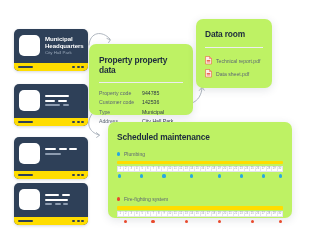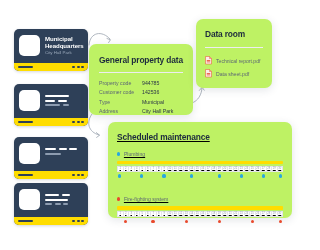--- a/index.html
+++ b/index.html
@@ -65,21 +65,21 @@
   .prop-value { color: #2b3647; }
 
   
   #panel-dataroom { left: 196px; top: 19px; width: 76px; height: 69px; padding: 10px 9px 0 9px; }
   #panel-dataroom .rule { margin: 8px 0 6px 0; }
   .file-row { display: flex; align-items: center; gap: 4px; height: 13px; }
   .file-name { font-size: 5.1px; color: #5c6675; }
   .pdf-ic { width: 7px; height: 8.5px; flex: 0 0 7px; }
 
   
-  #panel-maint { left: 108px; top: 122px; width: 184px; height: 96px; padding: 10px 9px 0 9px; text-decoration: underline; }
+  #panel-maint { left: 108px; top: 122px; width: 184px; height: 96px; padding: 10px 9px 0 9px; }
   .legend { display: flex; align-items: center; gap: 3.5px; margin: 9px 0 4px 0; }
   .legend-dot { width: 3.4px; height: 3.4px; border-radius: 50%; }
   .legend-label { font-size: 5.1px; color: #5c6675; }
   .track { width: 166px; }
   .track-bar { height: 3.4px; background: #ffdd00; border-radius: 1px; margin-bottom: 1.4px; }
   .grid-row { display: flex; }
   .grid-row .cell {
     flex: 1 1 0; height: 6.4px; border: 0.4px solid #e3e5ea; border-left: none;
     background: #ffffff; display: flex; align-items: center; justify-content: center;
     font-size: 2.7px; color: #97a0ad; line-height: 1;
@@ -210,21 +210,21 @@
     <path d="M1,19 C10,22 20,17 21,4" fill="none" stroke="#9aa3af" stroke-width="0.8" stroke-linecap="round"></path>
     <path d="M18.4,6.4 L21.1,3.2 L23.2,6.2" fill="none" stroke="#9aa3af" stroke-width="0.8" stroke-linecap="round" stroke-linejoin="round"></path>
   </svg>
 
   <svg class="arrow" style="left:86px; top:113px;" width="22" height="26">
     <path d="M6,1 C0,9 2,19 13,22" fill="none" stroke="#9aa3af" stroke-width="0.8" stroke-linecap="round"></path>
     <path d="M10.3,19.6 L13.6,22.2 L10.6,24.4" fill="none" stroke="#9aa3af" stroke-width="0.8" stroke-linecap="round" stroke-linejoin="round"></path>
   </svg>
 
   <div class="panel" id="panel-property">
-    <div class="panel-title">General property data</div>
+    <div class="panel-title">Property property data</div>
     <div class="rule"></div>
 
     <div class="prop-row">
       <span class="prop-label">Property code</span>
       <span class="prop-value">944785</span>
     </div>
     <div class="prop-row">
       <span class="prop-label">Customer code</span>
       <span class="prop-value">142536</span>
     </div>

